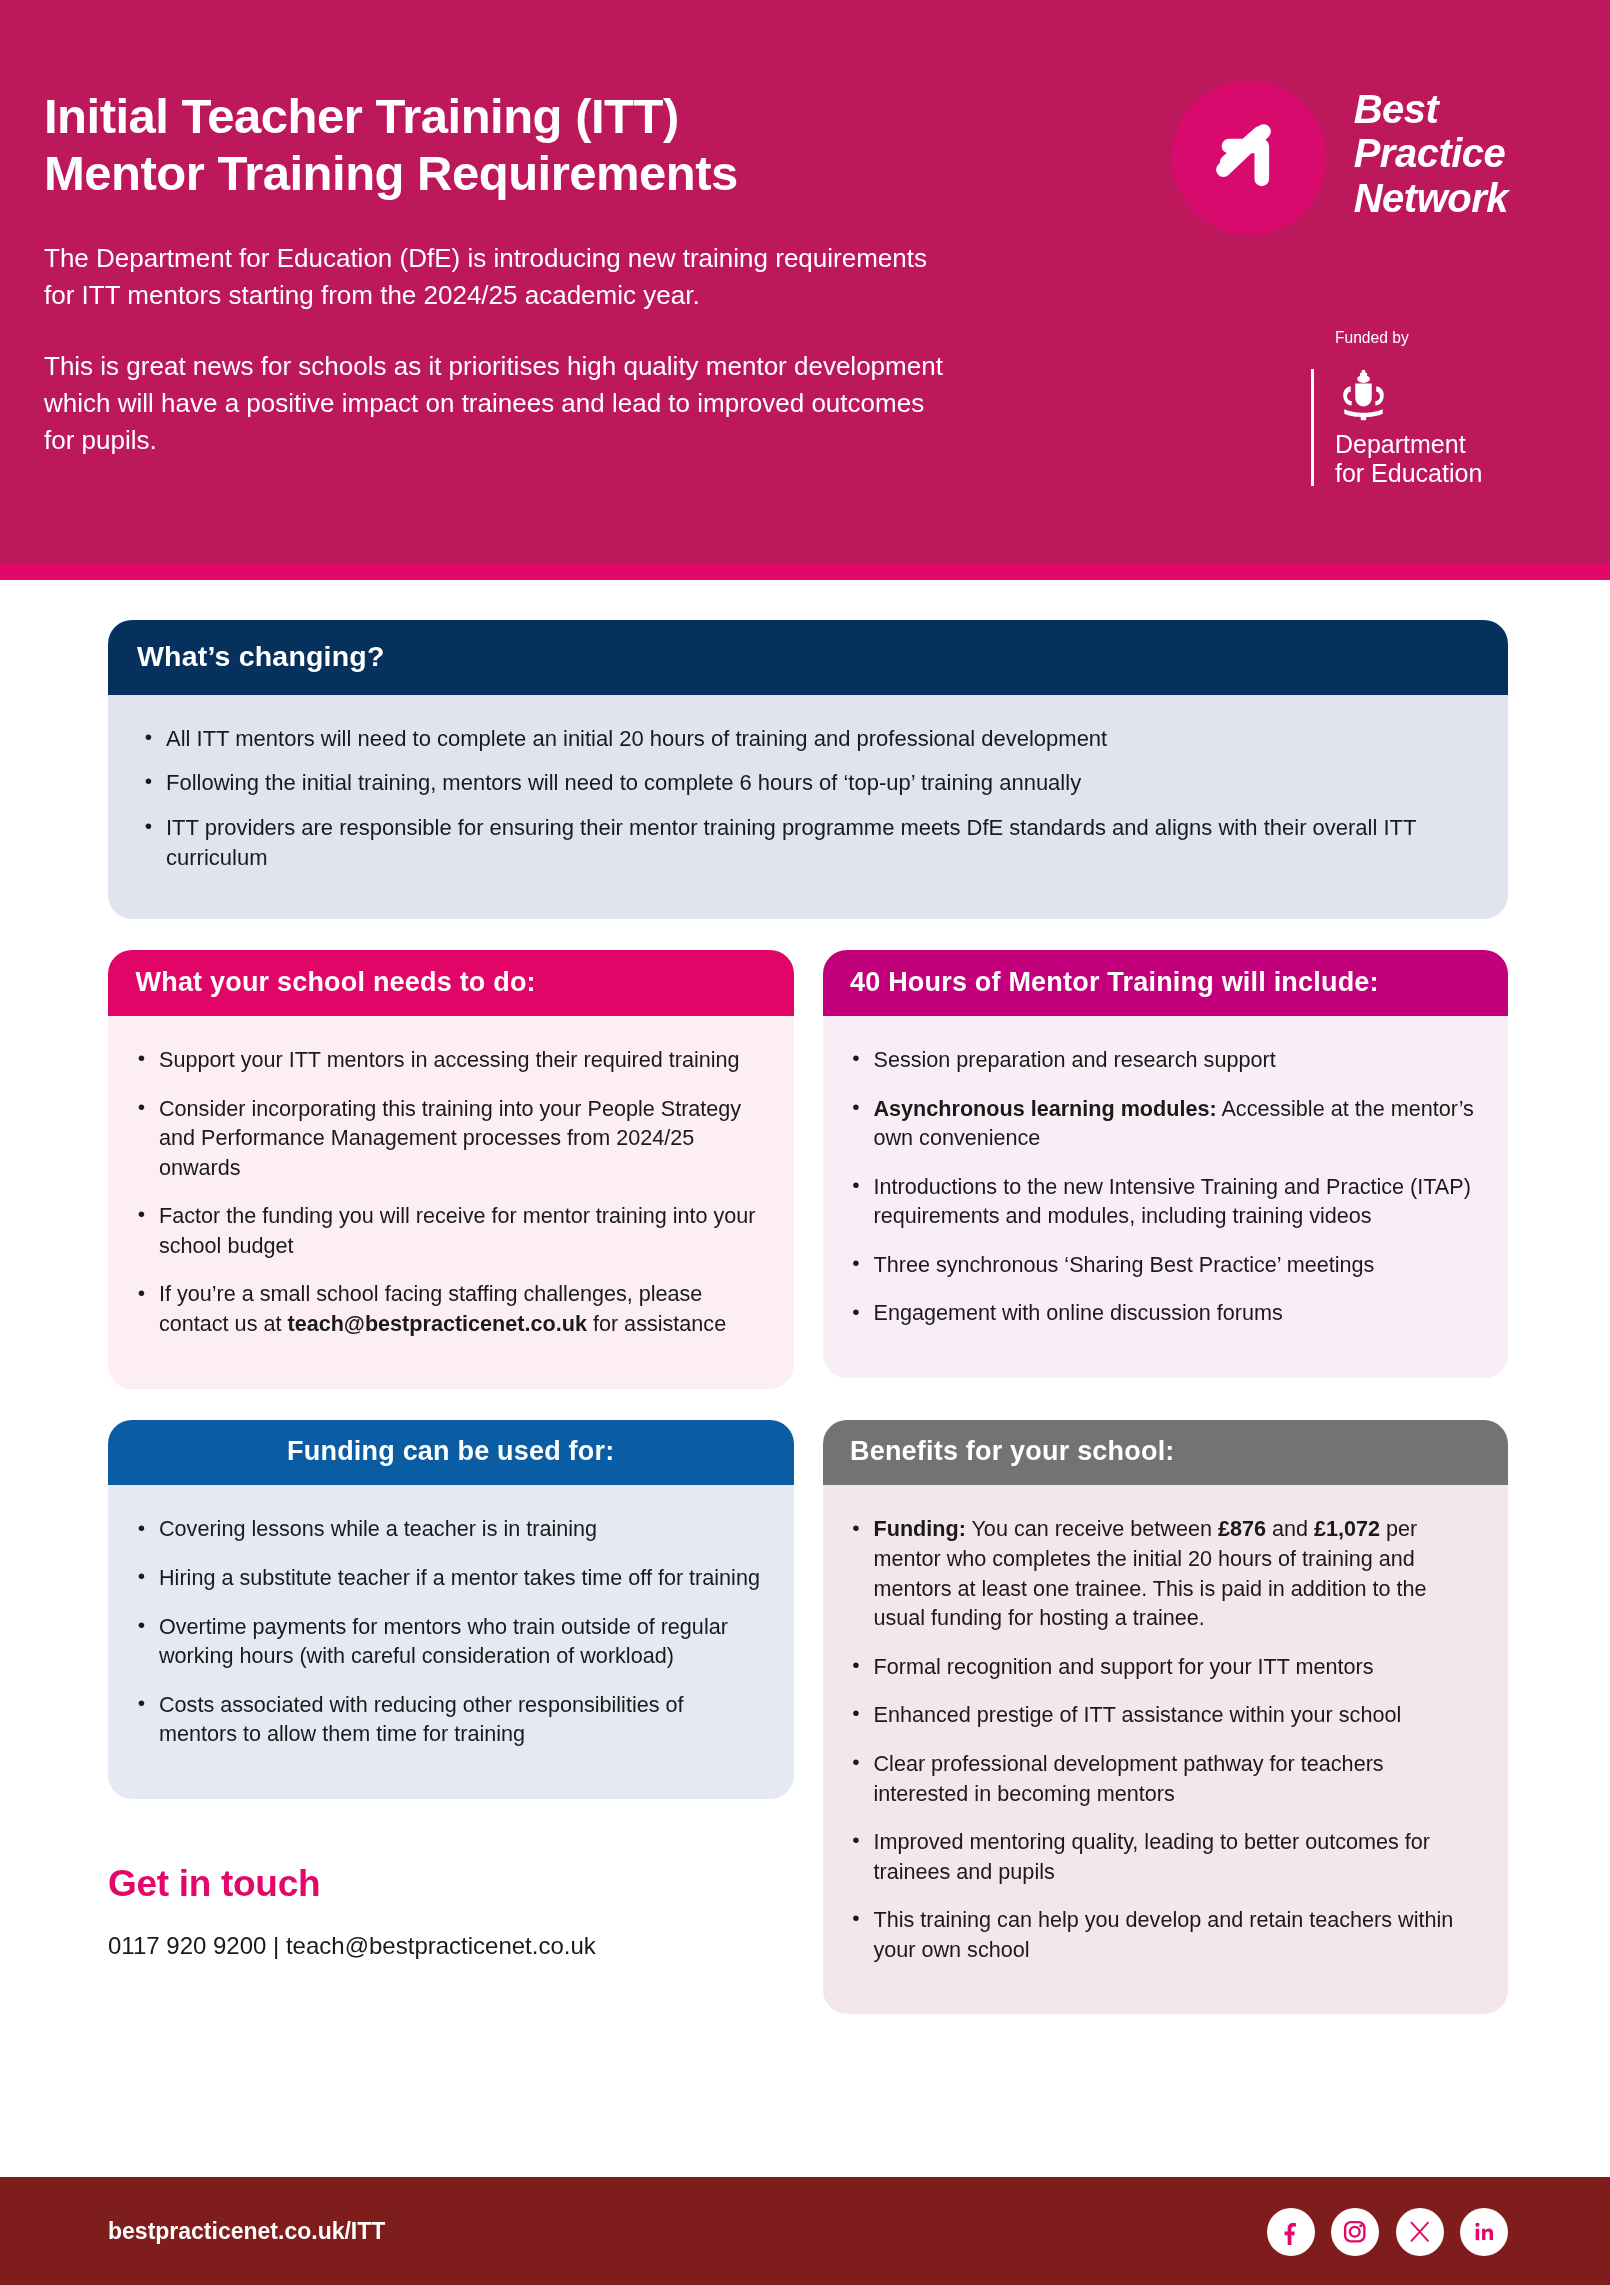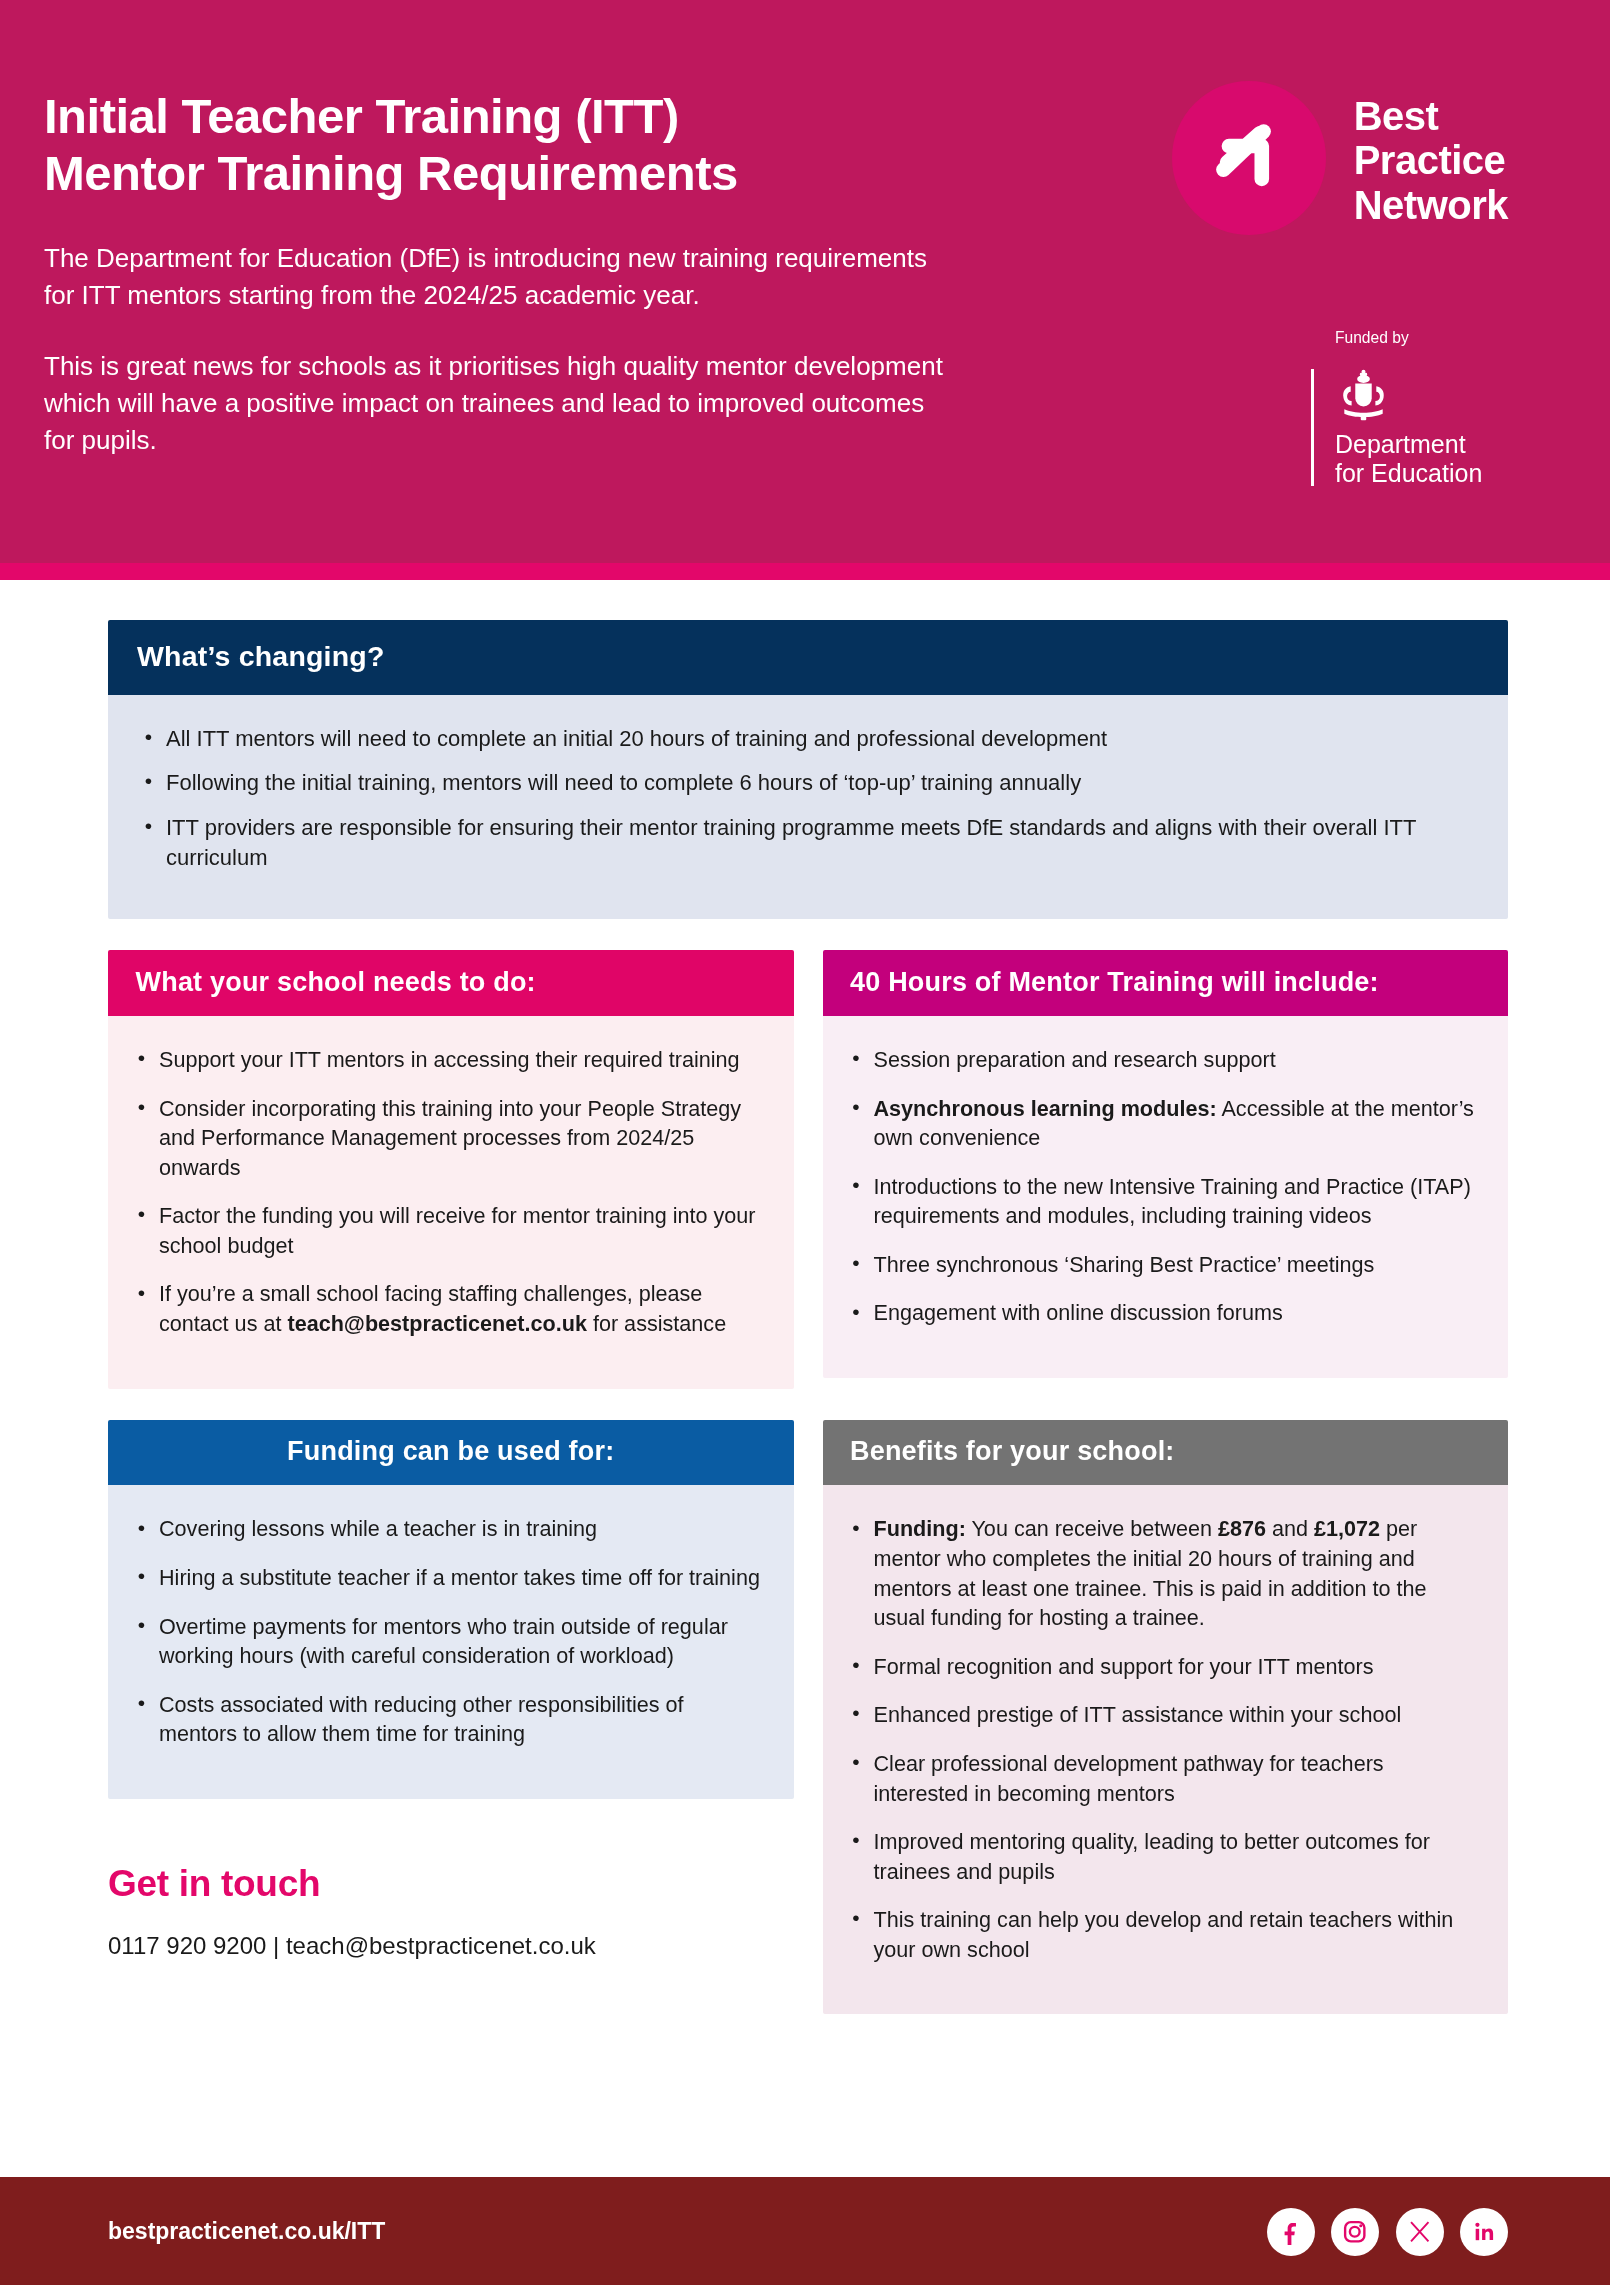--- a/index.html
+++ b/index.html
@@ -34,22 +34,23 @@
     max-width:900px;
     margin-top:37px;
   }
   .header-para.second { margin-top:35px; }
 
   .brand-block {
     position:absolute;
     top:81px;
     right:103px;
     display:flex;
-    align-items:center;
+    align-items:flex-start;
     gap:27.5px;
+    font-style:italic;
   }
   .brand-mark {
     width:154px; height:154px;
     border-radius:50%;
     background:#d80a6d;
     display:flex; align-items:center; justify-content:center;
     flex:0 0 auto;
   }
   .brand-name {
     color:#ffffff;
@@ -96,21 +97,21 @@
   .pink-rule {
     height:16.5px;
     background:#e3076a;
   }
 
   
   .main {
     padding:40px 103px 0 108px;
   }
 
-  .card { border-radius:2px; overflow:hidden; }
+  .card { border-radius:24px; overflow:hidden; }
   .card-head {
     padding:16.5px 27.5px 18.4px 27.5px;
     color:#ffffff;
     font-size:27px;
     font-weight:bold;
     letter-spacing:0.2px;
   }
   .card-body { padding:24px 31px 27.5px 29px; }
 
   ul.blist { list-style:none; }

